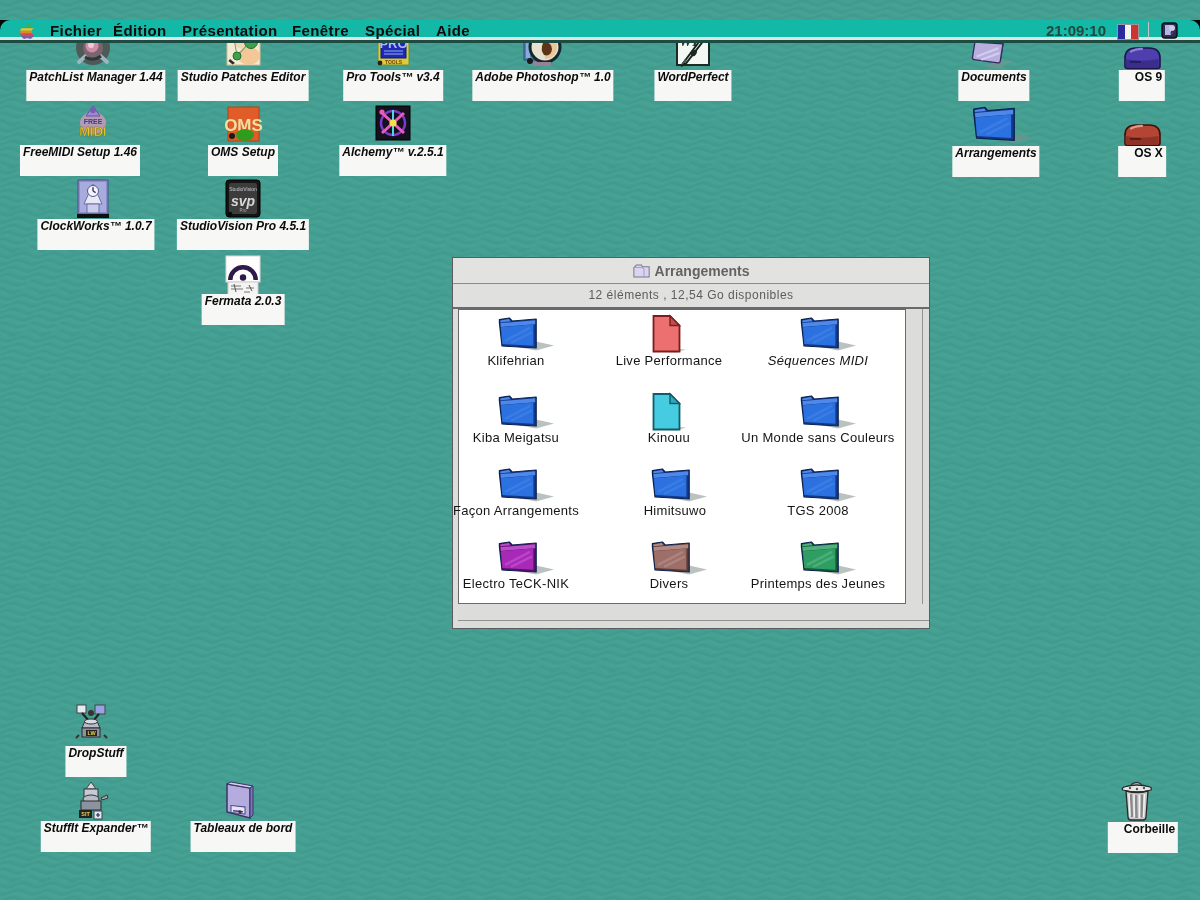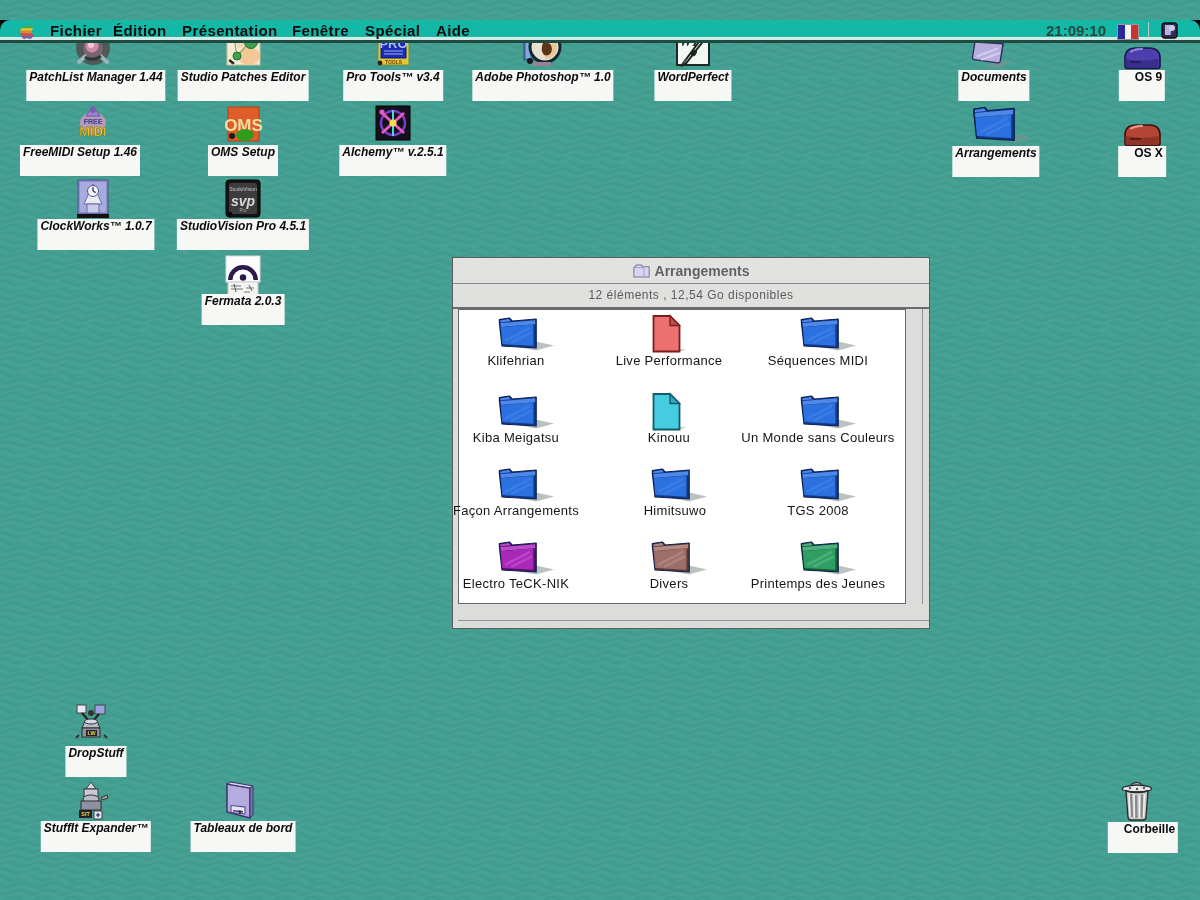--- a/index.html
+++ b/index.html
@@ -141,21 +141,21 @@
   </svg></div>
       <div class="wlabel" style="left: 210px; top: 44px;">Live Performance</div>
       <div class="wicon" style="left: 339px; top: 4px;"><svg width="60" height="42" viewBox="0 0 60 42">
           <polygon points="22,33 40,36.5 58,31.5 40,27.5" fill="#7f8f8a" opacity="0.55"></polygon>
           <path d="M3.4,8.6 L3.4,5.6 L13.4,4.0 L16.2,7.0 L40.2,5.0 L40.2,34.0 L6.0,32.0 Z" fill="#123a8c" stroke="#0c2150" stroke-width="1.2" stroke-linejoin="round"></path>
           <polygon points="4.5,9.1 39.2,6.2 39.2,10.3 4.8,13.0" fill="#4f88e8"></polygon>
           <polygon points="4.4,8.3 4.4,6.4 12.8,5.1 14.6,7.3" fill="#4f88e8"></polygon>
           <polygon points="4.9,13.2 37.4,10.6 37.4,31.8 6.3,30.1" fill="#2b72e0"></polygon>
           <path d="M9,26.9 L34,13.9 M15,28.9 L36,18.4" stroke="#4e8ae8" stroke-width="2.4" opacity="0.45"></path>
         </svg></div>
-      <div class="wlabel" style="left: 359px; top: 44px;">Séquences MIDI</div>
+      <div class="wlabel" style="left: 359px; top: 44px; font-style: italic;">Séquences MIDI</div>
       <div class="wicon" style="left: 37px; top: 82px;"><svg width="60" height="42" viewBox="0 0 60 42">
           <polygon points="22,33 40,36.5 58,31.5 40,27.5" fill="#7f8f8a" opacity="0.55"></polygon>
           <path d="M3.4,8.6 L3.4,5.6 L13.4,4.0 L16.2,7.0 L40.2,5.0 L40.2,34.0 L6.0,32.0 Z" fill="#123a8c" stroke="#0c2150" stroke-width="1.2" stroke-linejoin="round"></path>
           <polygon points="4.5,9.1 39.2,6.2 39.2,10.3 4.8,13.0" fill="#4f88e8"></polygon>
           <polygon points="4.4,8.3 4.4,6.4 12.8,5.1 14.6,7.3" fill="#4f88e8"></polygon>
           <polygon points="4.9,13.2 37.4,10.6 37.4,31.8 6.3,30.1" fill="#2b72e0"></polygon>
           <path d="M9,26.9 L34,13.9 M15,28.9 L36,18.4" stroke="#4e8ae8" stroke-width="2.4" opacity="0.45"></path>
         </svg></div>
       <div class="wlabel" style="left: 57px; top: 121px;">Kiba Meigatsu</div>
       <div class="wicon" style="left: 189px; top: 82px;"><svg width="40" height="40" viewBox="0 0 40 40">

